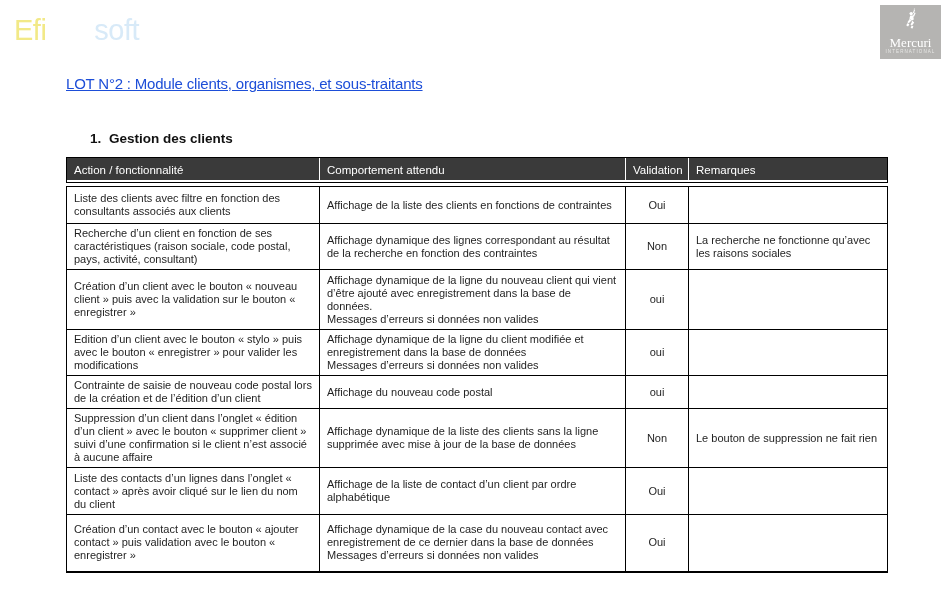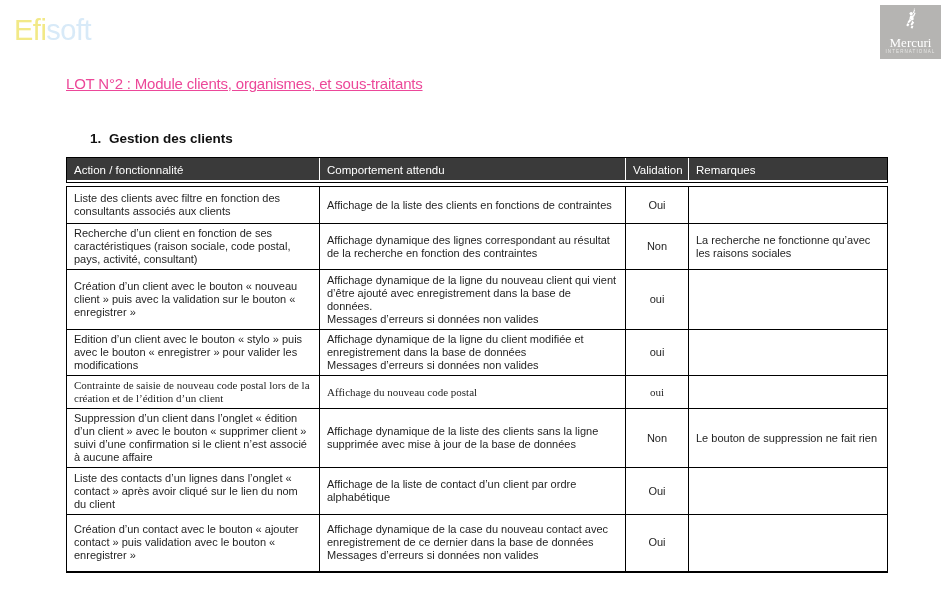--- a/index.html
+++ b/index.html
@@ -12,21 +12,21 @@
     position: relative;
   }
   .page { position: relative; width: 948px; height: 600px; }
 
   
   .efisoft-logo {
     position: absolute; left: 14px; top: 14px;
     font-size: 29px; font-weight: 400; letter-spacing: -0.5px;
   }
   .efisoft-part1 { color: var(--logo-yellow, #f2e987); }
-  .efisoft-part2 { color: var(--logo-blue, #d8eaf8); }
+  .efisoft-part2 { color: var(--logo-blue, #d8eaf8); padding-left: 48px; }
 
   
   .mercuri-box {
     position: absolute; left: 880px; top: 5px;
     width: 61px; height: 54px;
     background: var(--mercuri-gray, #b5b4b2);
     display: flex; flex-direction: column;
     align-items: center; justify-content: flex-end;
     padding-bottom: 4px; box-sizing: border-box;
   }
@@ -36,21 +36,21 @@
     color: #ffffff; font-size: 13px; line-height: 12px;
   }
   .mercuri-sub {
     color: #e8e8e6; font-size: 4.5px; letter-spacing: 1.1px;
     line-height: 6px; white-space: nowrap;
   }
 
   
   .doc-title {
     position: absolute; left: 66px; top: 75px;
-    font-size: 15px; letter-spacing: -0.2px; color: #ec4899;
+    font-size: 15px; letter-spacing: -0.2px; color: #1d4ed8;
     text-decoration: underline;
   }
 
   
   .section-heading {
     position: absolute; left: 90px; top: 131px;
     font-size: 13.5px; font-weight: bold; color: #111111;
     display: flex;
   }
   .section-number { display: inline-block; width: 19px; }
@@ -94,21 +94,21 @@
     overflow: hidden;
   }
   table.body-table { border-bottom: 2px solid #000000; }
   td.col-comportement { white-space: pre-line; }
   td.col-validation { text-align: center; }
 
   tr.r1 { height: 37px; }
   tr.r2 { height: 45px; padding-left: 21px; }
   tr.r3 { height: 60px; }
   tr.r4 { height: 45px; }
-  tr.r5 { height: 33px; font-family: Liberation Serif, serif; }
+  tr.r5 { height: 33px; }
   tr.r6 { height: 58px; }
   tr.r7 { height: 47px; }
   tr.r8 { height: 57px; }
 </style>
 </head>
 <body>
 
 <div class="page">
 
   <div class="efisoft-logo">

